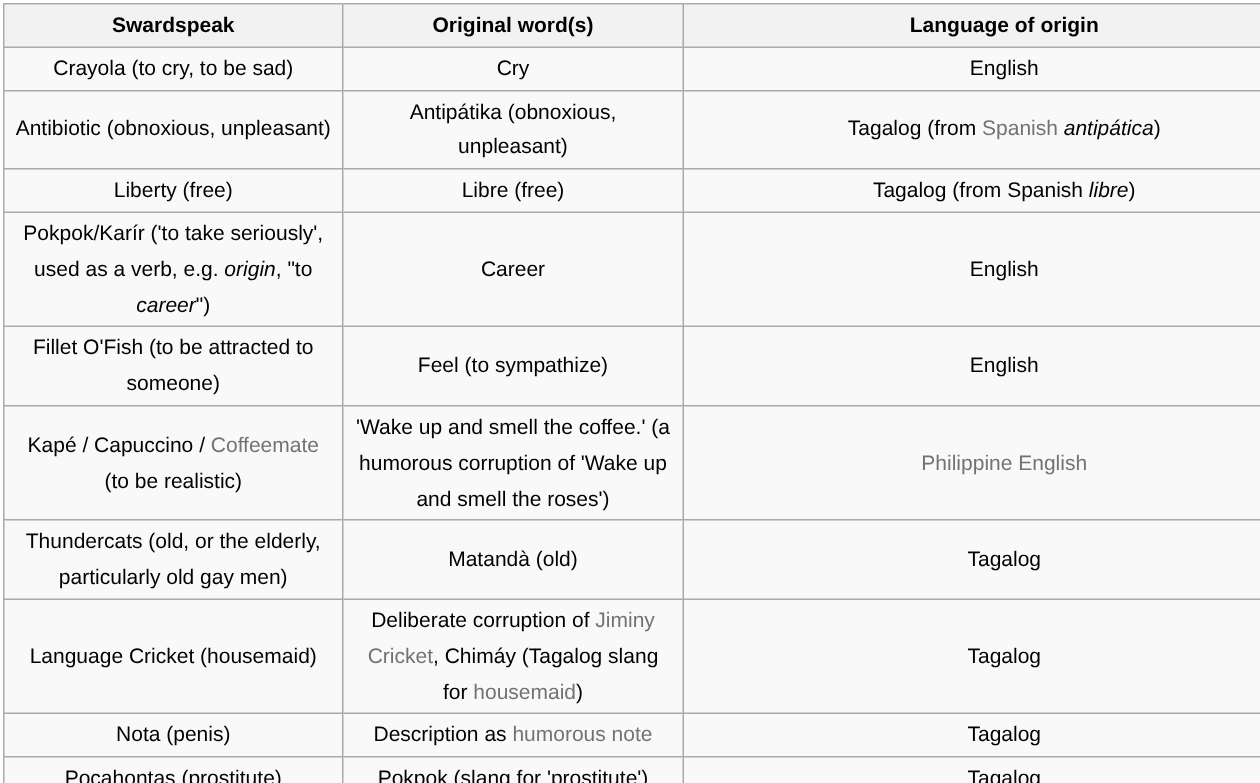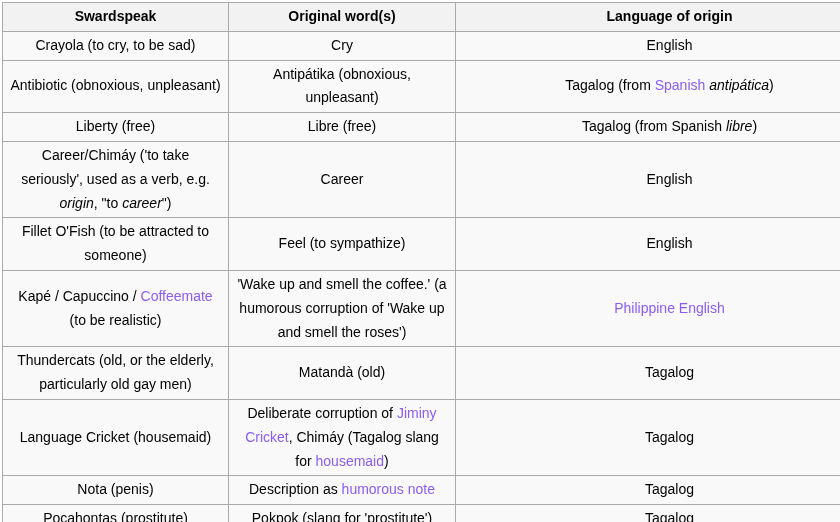--- a/index.html
+++ b/index.html
@@ -32,21 +32,21 @@
     vertical-align: middle;
     text-align: center;
     overflow: hidden;
   }
   table.wikitable th {
     background: #f2f2f2;
     font-weight: bold;
     text-align: center;
   }
   table.wikitable a {
-    color: #8b5cf6;
+    color: #737373;
     text-decoration: none;
     cursor: pointer;
   }
   table.wikitable i { }
 </style>
 </head>
 <body>
 
 <div class="canvas">
   <table class="wikitable">
@@ -67,21 +67,21 @@
           <td><span>Antibiotic (obnoxious, unpleasant)</span></td>
           <td><span>Antipátika (obnoxious, unpleasant)</span></td>
           <td><span>Tagalog (from </span><a href="#">Spanish</a><span> </span><i>antipática</i><span>)</span></td>
         </tr>
         <tr>
           <td><span>Liberty (free)</span></td>
           <td><span>Libre (free)</span></td>
           <td><span>Tagalog (from Spanish </span><i>libre</i><span>)</span></td>
         </tr>
         <tr>
-          <td><span>Career/Chimáy ('to take seriously', used as a verb, e.g. </span><i>origin</i><span>, "to </span><i>career</i><span>")</span></td>
+          <td><span>Pokpok/Karír ('to take seriously', used as a verb, e.g. </span><i>origin</i><span>, "to </span><i>career</i><span>")</span></td>
           <td><span>Career</span></td>
           <td><span>English</span></td>
         </tr>
         <tr>
           <td><span>Fillet O'Fish (to be attracted to someone)</span></td>
           <td><span>Feel (to sympathize)</span></td>
           <td><span>English</span></td>
         </tr>
         <tr>
           <td><span>Kapé / Capuccino / </span><a href="#">Coffeemate</a><span> (to be realistic)</span></td>

